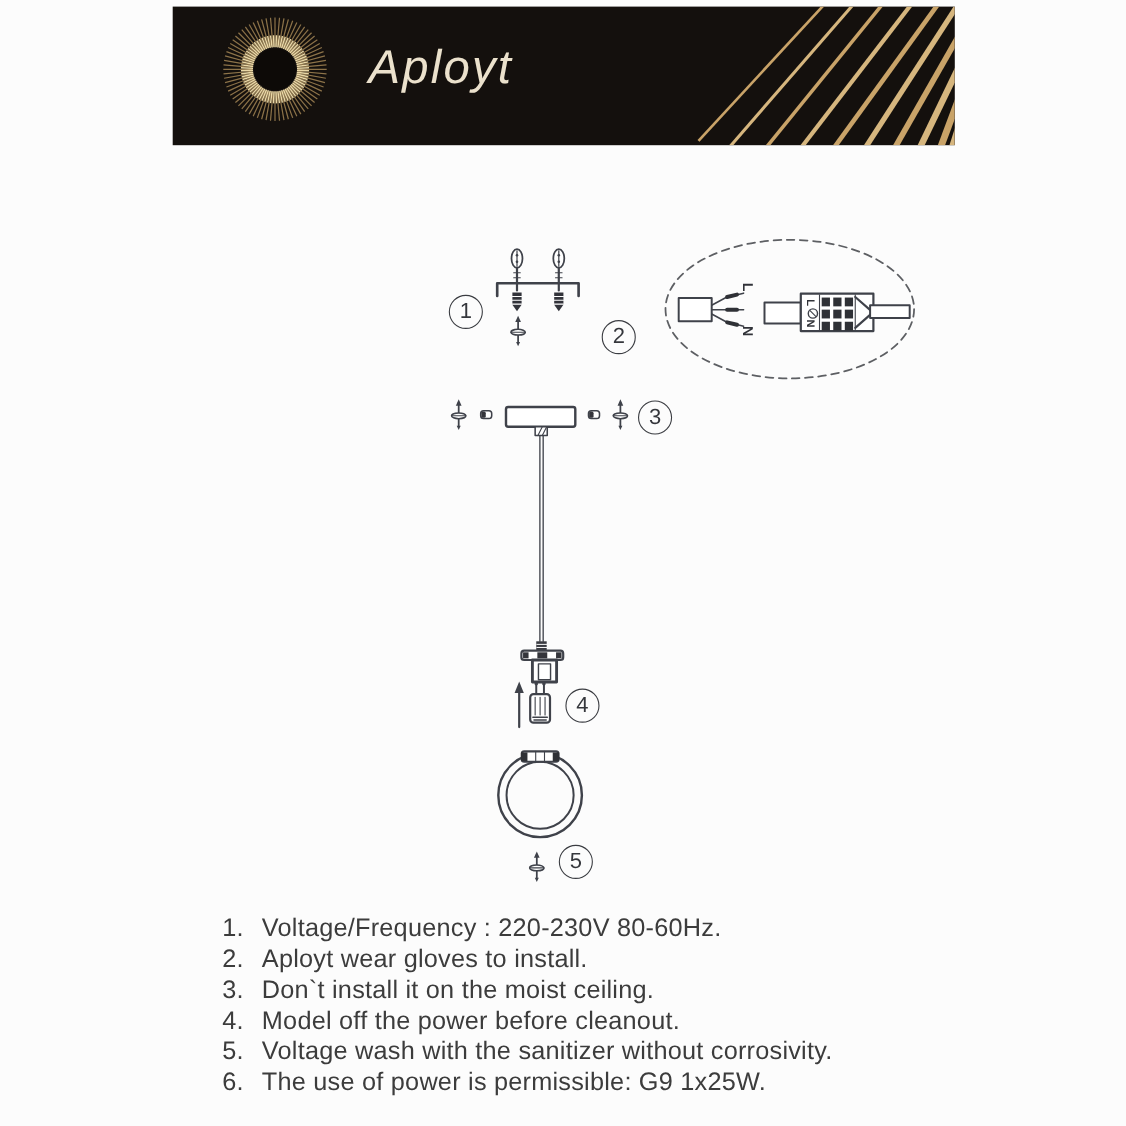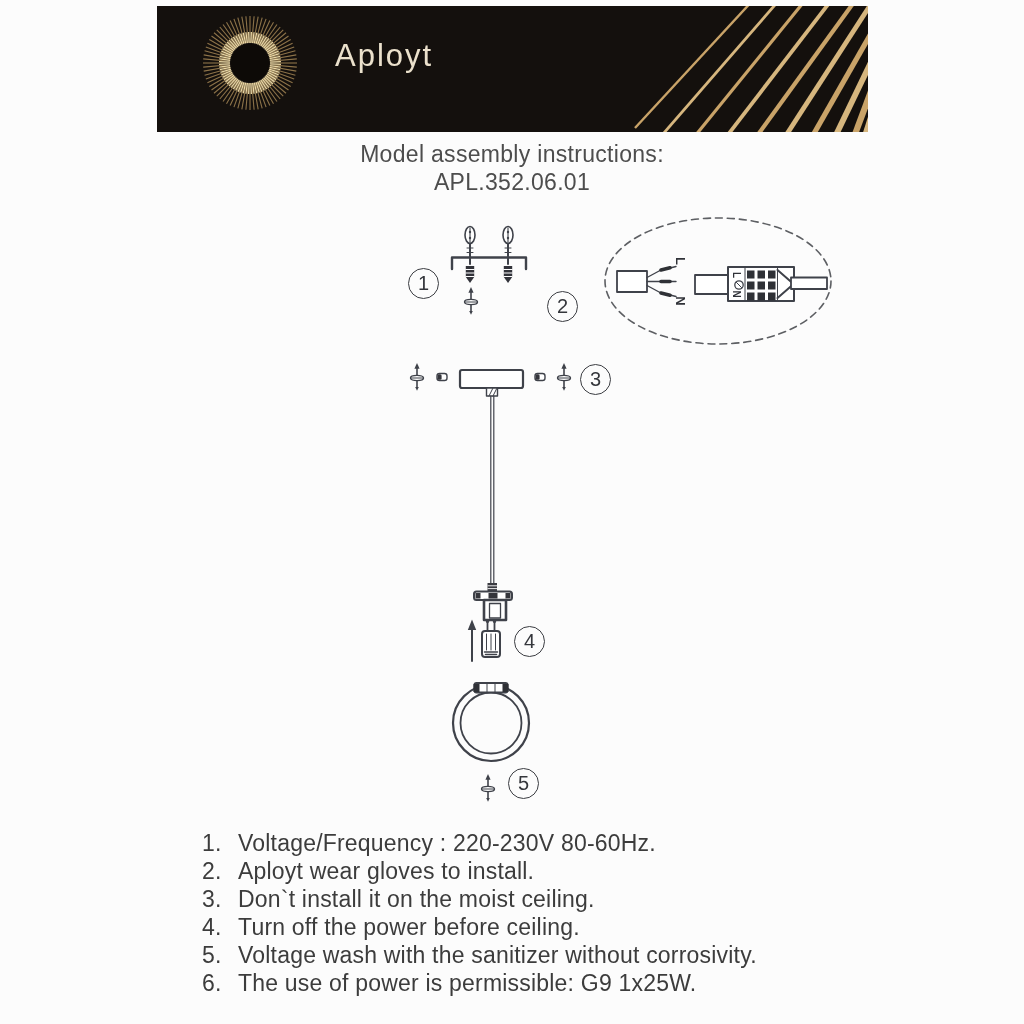--- a/index.html
+++ b/index.html
@@ -1,22 +1,22 @@
 <!DOCTYPE html>
 <html><head>
 <meta charset="utf-8">
 <style>
   html,body{margin:0;padding:0;background:#f2f2f2;font-family:"Liberation Sans",sans-serif;}
   .page{position:relative;width:1024px;height:1024px;background:#fcfcfc;overflow:hidden;}
 
   
   .banner{position:absolute;left:157px;top:6px;width:711px;height:126px;background:#14100d;overflow:hidden;}
   .banner-art{position:absolute;left:0;top:0;width:711px;height:126px;}
-  .brand{position:absolute;left:178px;top:34px;font-size:31px;font-weight:400;
-         letter-spacing:2px;color:#ebe1cc;line-height:1;}
+  .brand{position:absolute;left:178px;top:34px;font-size:43px;font-weight:400;
+         letter-spacing:2px;color:#ebe1cc;line-height:1;font-style:italic;}
 
   
   .titleblock{position:absolute;left:0;top:140px;width:1024px;text-align:center;color:#4d4d4d;}
   .titleblock .t1{font-size:23px;font-weight:500;letter-spacing:.3px;line-height:28px;}
   .titleblock .t2{font-size:23px;font-weight:500;letter-spacing:.3px;line-height:28px;}
 
   
   .diagram{position:absolute;left:0;top:0;width:1024px;height:1024px;}
   .diagram *{vector-effect:none;}
   .badge{position:absolute;width:31px;height:31px;border:1.8px solid #3b3d42;border-radius:50%;
@@ -194,24 +194,20 @@
           <line x1="628" y1="131" x2="714" y2="-2" stroke="#d6b67e" stroke-width="4.8"></line>
           <line x1="655" y1="131" x2="716" y2="24" stroke="#c9a368" stroke-width="5.2"></line>
           <line x1="678" y1="131" x2="716" y2="52" stroke="#d6b67e" stroke-width="5.8"></line>
           <line x1="697" y1="131" x2="716" y2="80" stroke="#c9a368" stroke-width="6.2"></line>
           <line x1="708" y1="131" x2="716" y2="106" stroke="#d6b67e" stroke-width="6.6"></line>
         </g>
     </svg>
     <span class="brand">Aployt</span>
   </div>
 
-  <div class="titleblock">
-    <div class="t1">Model assembly instructions:</div>
-    <div class="t2">APL.352.06.01</div>
-  </div>
 
   <svg class="diagram" viewBox="0 0 1024 1024" fill="none" stroke="#3f424a" stroke-linecap="round" stroke-linejoin="round">
     <defs>
       <g id="screwrot" stroke="#3f424a">
         <line x1="0" y1="-11" x2="0" y2="10" stroke-width="1.6"></line>
         <path d="M0,-14 L-2.6,-8.2 L2.6,-8.2 Z" fill="#3f424a" stroke="none"></path>
         <ellipse cx="0" cy="1" rx="6.5" ry="2.6" stroke-width="1.4" fill="#ffffff"></ellipse>
         <line x1="-6.5" y1="1" x2="6.5" y2="1" stroke-width="1"></line>
         <path d="M-1.8,10 L1.8,10 L0,13.8 Z" fill="#3f424a" stroke="none"></path>
       </g>
@@ -340,21 +336,21 @@
     <div class="row">
       <span class="num">2.</span>
       <span class="txt">Aployt wear gloves to install.</span>
     </div>
     <div class="row">
       <span class="num">3.</span>
       <span class="txt">Don`t install it on the moist ceiling.</span>
     </div>
     <div class="row">
       <span class="num">4.</span>
-      <span class="txt">Turn off the power before ceiling.</span>
+      <span class="txt">Model off the power before cleanout.</span>
     </div>
     <div class="row">
       <span class="num">5.</span>
       <span class="txt">Voltage wash with the sanitizer without corrosivity.</span>
     </div>
     <div class="row">
       <span class="num">6.</span>
       <span class="txt">The use of power is permissible: G9 1x25W.</span>
     </div>
   </div>

